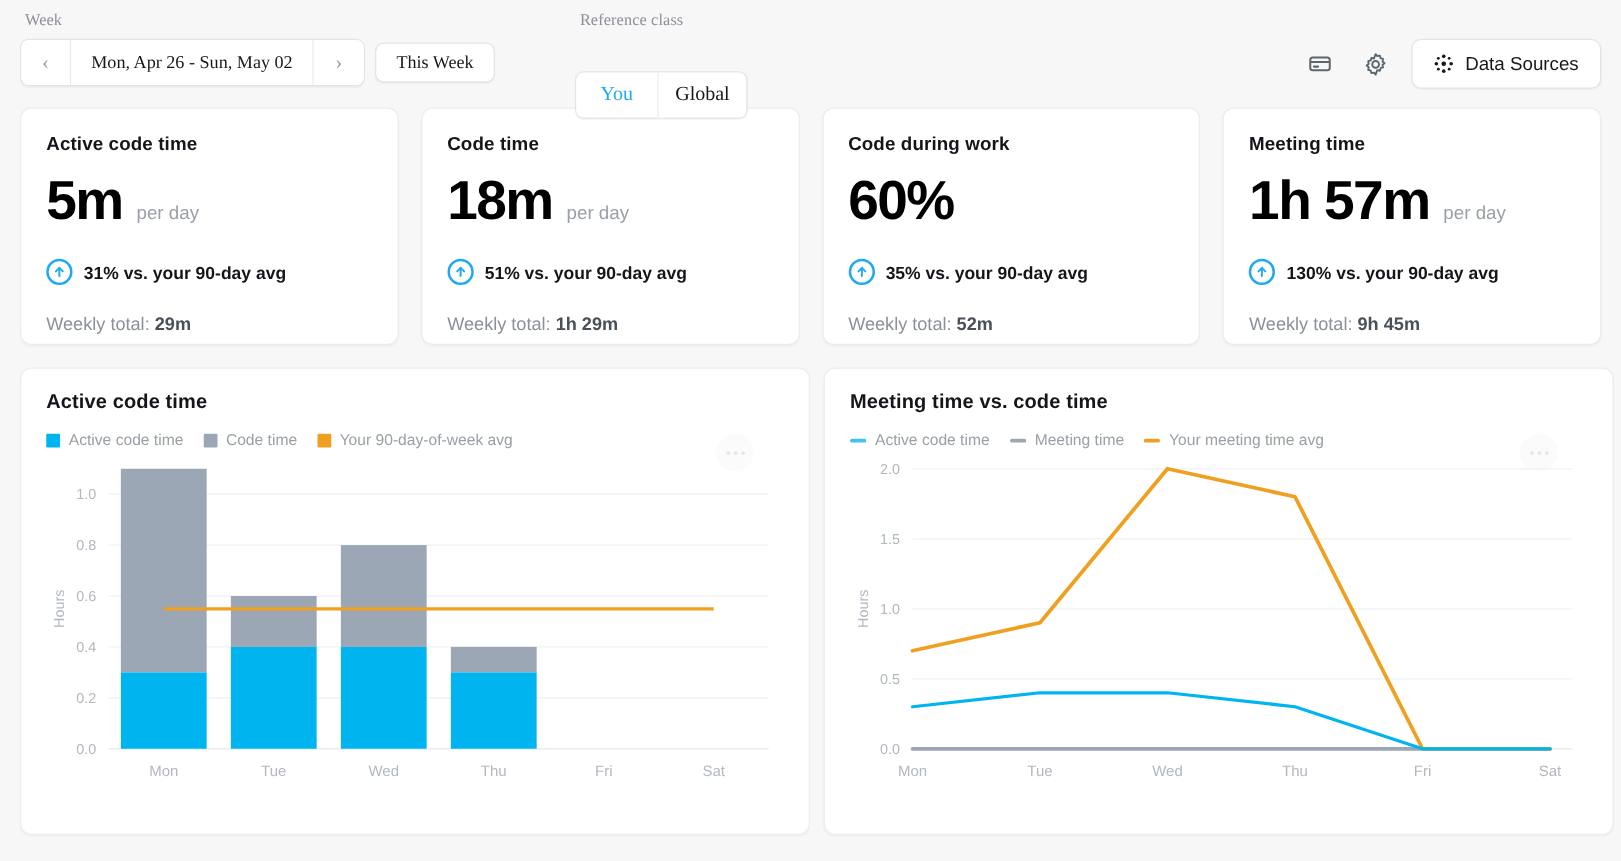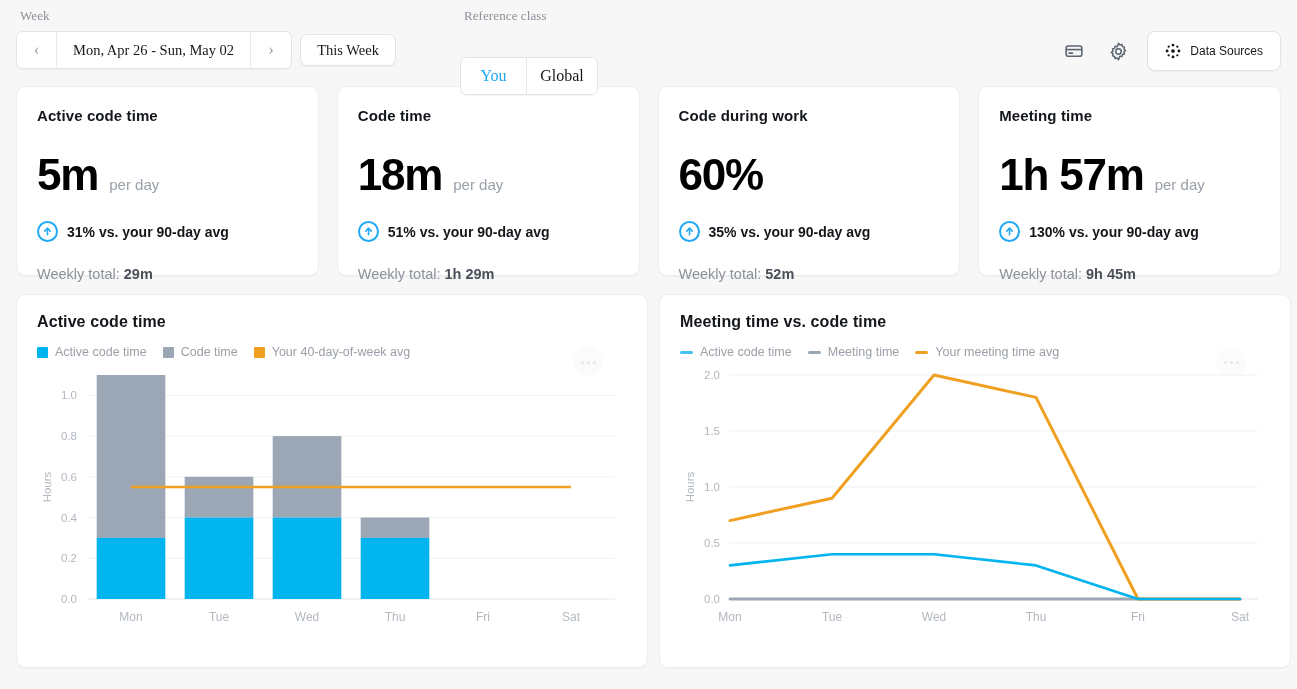--- a/index.html
+++ b/index.html
@@ -85,21 +85,21 @@
     background: transparent; border: 0; cursor: pointer;
     color: #5c6670;
   }
   .data-sources-btn {
     display: flex; align-items: center; gap: 9px;
     height: 40px;
     padding: 0 17px;
     background: #fff;
     border: 1px solid #e3e4e6;
     border-radius: 8px;
-    font-size: 12px;
+    font-size: 15px;
     color: #15171a;
     cursor: pointer;
     font-family: inherit;
     box-shadow: 0 1px 1px rgba(16,22,26,.04);
   }
 
   
   .stat-row {
     display: flex;
     gap: 18px;
@@ -117,21 +117,21 @@
   .stat-title {
     font-size: 15px;
     font-weight: bold;
     color: #13161a;
     letter-spacing: .1px;
   }
   .stat-main {
     display: flex;
     align-items: baseline;
     gap: 11px;
-    margin-top: 29px;
+    margin-top: 15px;
   }
   .stat-value {
     font-size: 44px;
     font-weight: bold;
     color: #000;
     letter-spacing: -1.2px;
     line-height: 1;
   }
   .stat-unit { font-size: 15px; color: #9aa0a8; }
   .stat-delta {
@@ -363,21 +363,21 @@
       <div class="legend-item">
         <span class="legend-swatch" style="background:#00b5ef"></span>
         <span class="legend-text">Active code time</span>
       </div>
       <div class="legend-item">
         <span class="legend-swatch" style="background:#9ba7b4"></span>
         <span class="legend-text">Code time</span>
       </div>
       <div class="legend-item">
         <span class="legend-swatch" style="background:#f0a020"></span>
-        <span class="legend-text">Your 40-day-of-week avg</span>
+        <span class="legend-text">Your 90-day-of-week avg</span>
       </div>
     </div>
     <button class="kebab">
       <i></i>
         <i></i>
         <i></i>
     </button>
     <div class="plot-wrap">
       <svg id="bar-svg" width="590" height="268" viewBox="0 0 590 268">
           <line x1="50" y1="232" x2="578" y2="232" class="base-line"></line>

